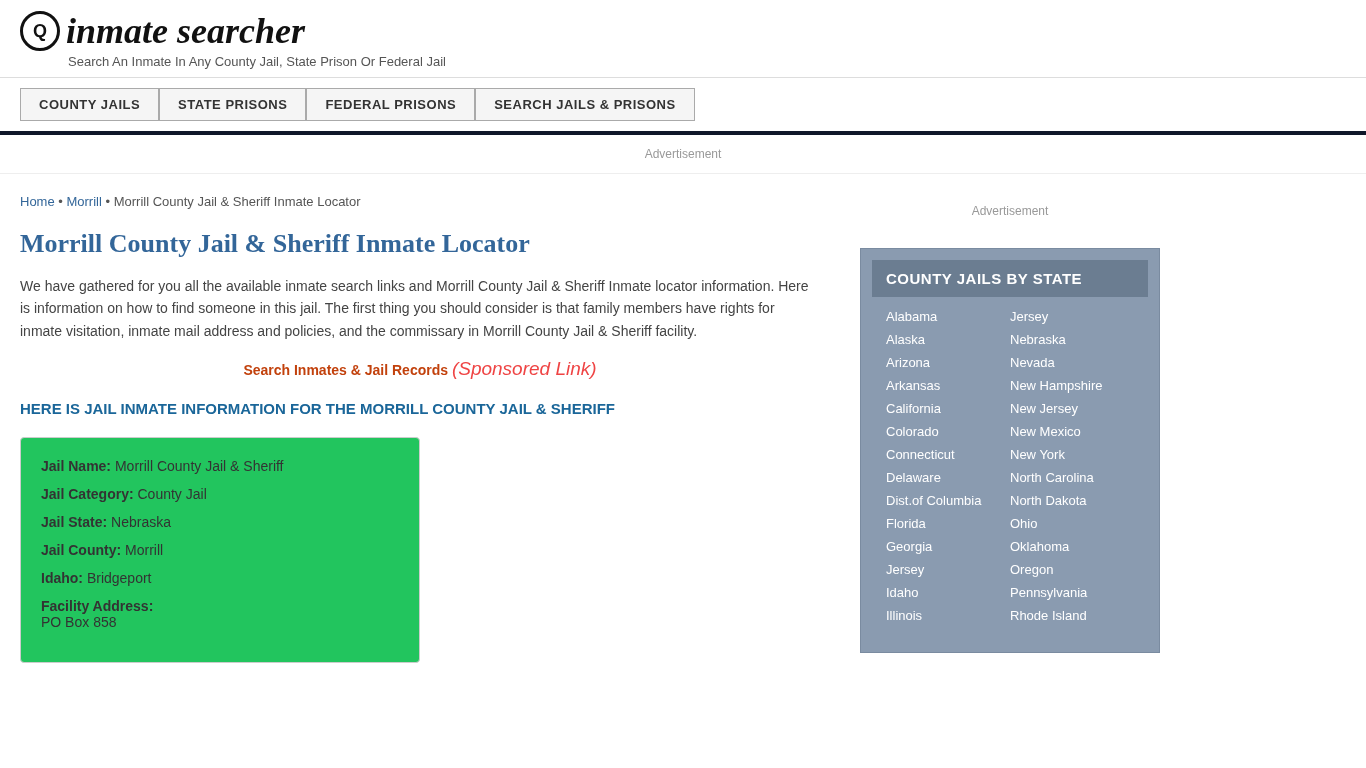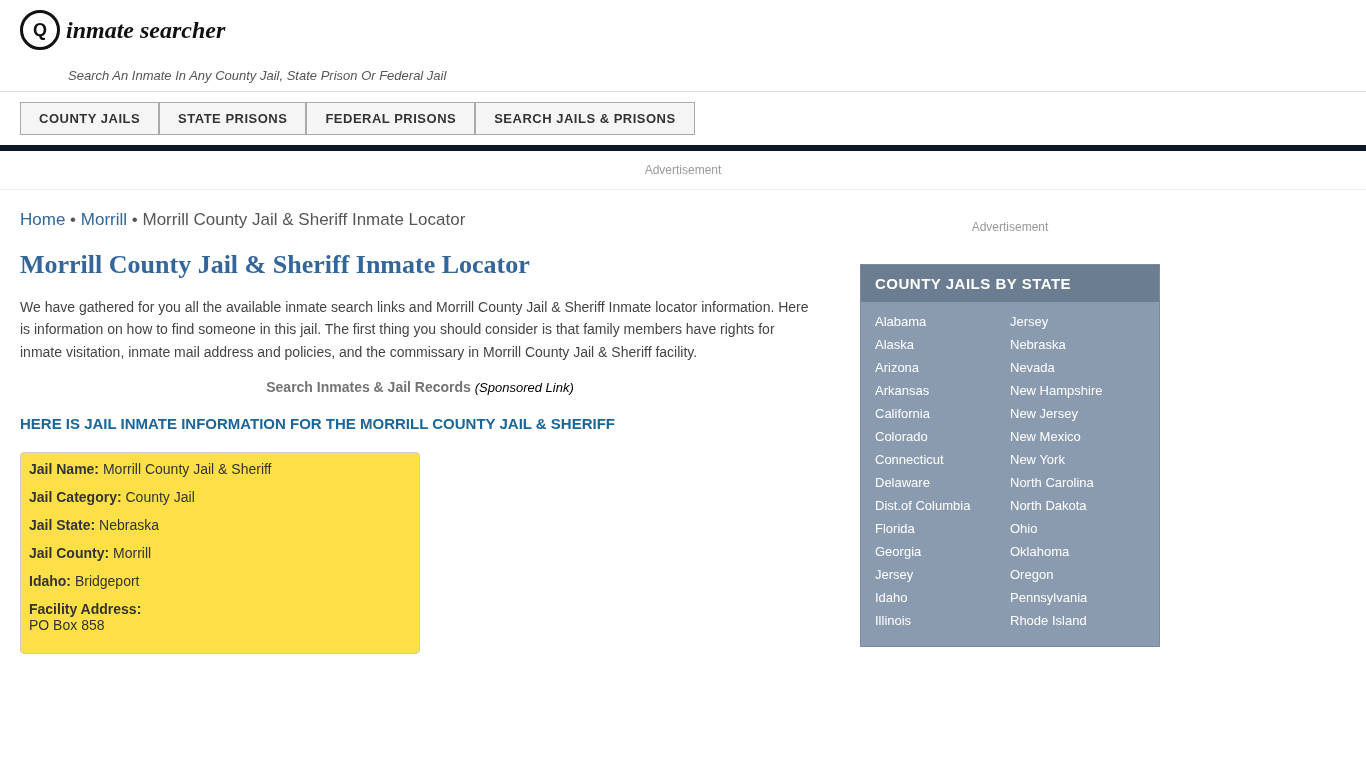--- a/index.html
+++ b/index.html
@@ -2,69 +2,69 @@
 <html><head>
   <meta charset="utf-8">
   <style>
     * { margin: 0; padding: 0; box-sizing: border-box; }
     body { font-family: Arial, sans-serif; font-size: 14px; color: #333; background: #fff; }
 
     
     #header { padding: 10px 20px 8px 20px; border-bottom: 1px solid #ddd; }
     #logo-area { display: flex; align-items: center; gap: 6px; }
     #logo-icon { width: 40px; height: 40px; border: 3px solid #111; border-radius: 50%; display: flex; align-items: center; justify-content: center; font-size: 18px; font-weight: bold; color: #111; background: #fff; flex-shrink: 0; }
-    #logo-text { font-size: 24px; font-weight: bold; color: #111; font-style: italic; font-family: Georgia, serif; }
+    #logo-text { font-size: 36px; font-weight: bold; color: #111; font-style: italic; font-family: Georgia, serif; }
     #logo-text span { color: #111; }
-    #tagline { font-size: 13px; color: #555; margin-top: 18px; margin-left: 48px; font-style: italic; }
+    #tagline { font-size: 13px; color: #555; margin-top: 2px; margin-left: 48px; }
 
     
-    #nav { padding: 10px 20px; border-bottom: 6px solid #0f172a; }
+    #nav { padding: 10px 20px; border-bottom: 4px solid #0f172a; }
     #nav-buttons { display: flex; gap: 0; }
     .nav-btn { padding: 8px 18px; border: 1px solid #aaa; background: #f5f5f5; font-size: 13px; font-weight: bold; color: #333; cursor: pointer; letter-spacing: 0.5px; }
 
     
     #ad-top { text-align: center; padding: 12px 0; color: #999; font-size: 12px; border-bottom: 1px solid #eee; }
 
     
     #main-layout { display: flex; padding: 0 20px; max-width: 1366px; }
 
     
     #content { flex: 1; padding: 20px 20px 20px 0; max-width: 820px; }
 
     
-    #breadcrumb { font-size: 17px; color: #555; margin-bottom: 20px; }
+    #breadcrumb { font-size: 13px; color: #555; margin-bottom: 20px; }
     .bc-link { color: #336699; text-decoration: none; }
 
     
     #page-title { font-size: 26px; font-weight: bold; color: #336699; margin-bottom: 16px; font-family: Georgia, serif; }
 
     
     #description { font-size: 14px; color: #444; line-height: 1.6; margin-bottom: 16px; }
 
     
     #sponsored-link { text-align: center; margin-bottom: 20px; }
-    .sponsored-link-text { color: #737373; font-weight: bold; font-size: 14px; text-decoration: none; }
-    .sponsored-label { color: #000000; font-style: italic; font-size: 13px; }
+    .sponsored-link-text { color: #c2410c; font-weight: bold; font-size: 14px; text-decoration: none; }
+    .sponsored-label { color: #ef4444; font-style: italic; font-size: 19px; }
 
     
     #section-heading { font-size: 15px; font-weight: bold; color: #1a6699; margin-bottom: 20px; }
 
     
-    #info-box { border: 1px solid #ccc; border-radius: 4px; padding: 8px; background: #fde047; max-width: 400px; }
+    #info-box { border: 1px solid #ccc; border-radius: 4px; padding: 20px; background: #22c55e; max-width: 400px; }
     .info-row { margin-bottom: 12px; font-size: 14px; }
     .info-label { font-weight: bold; color: #333; }
     .info-value { color: #333; }
 
     
     #sidebar { width: 320px; flex-shrink: 0; padding: 20px 0 20px 20px; }
 
     #ad-sidebar { text-align: center; color: #999; font-size: 12px; margin-bottom: 20px; padding: 10px 0; }
 
     
-    #state-box { background: #8a9bb0; padding: 0; border: 1px solid #7a8ba0; }
+    #state-box { background: #8a9bb0; padding: 11px; border: 1px solid #7a8ba0; }
     #state-box-title { background: #6b7d91; padding: 10px 14px; font-size: 15px; font-weight: bold; color: #fff; text-transform: uppercase; letter-spacing: 0.5px; }
     #state-columns { display: grid; grid-template-columns: 1fr 1fr; padding: 8px 14px 14px 14px; gap: 0; }
     .state-link { color: #fff; font-size: 13px; text-decoration: none; padding: 4px 0; display: block; }
     .state-col { display: flex; flex-direction: column; }
   </style>
 </head>
 <body>
 
 <div id="header">
   <div id="logo-area">

